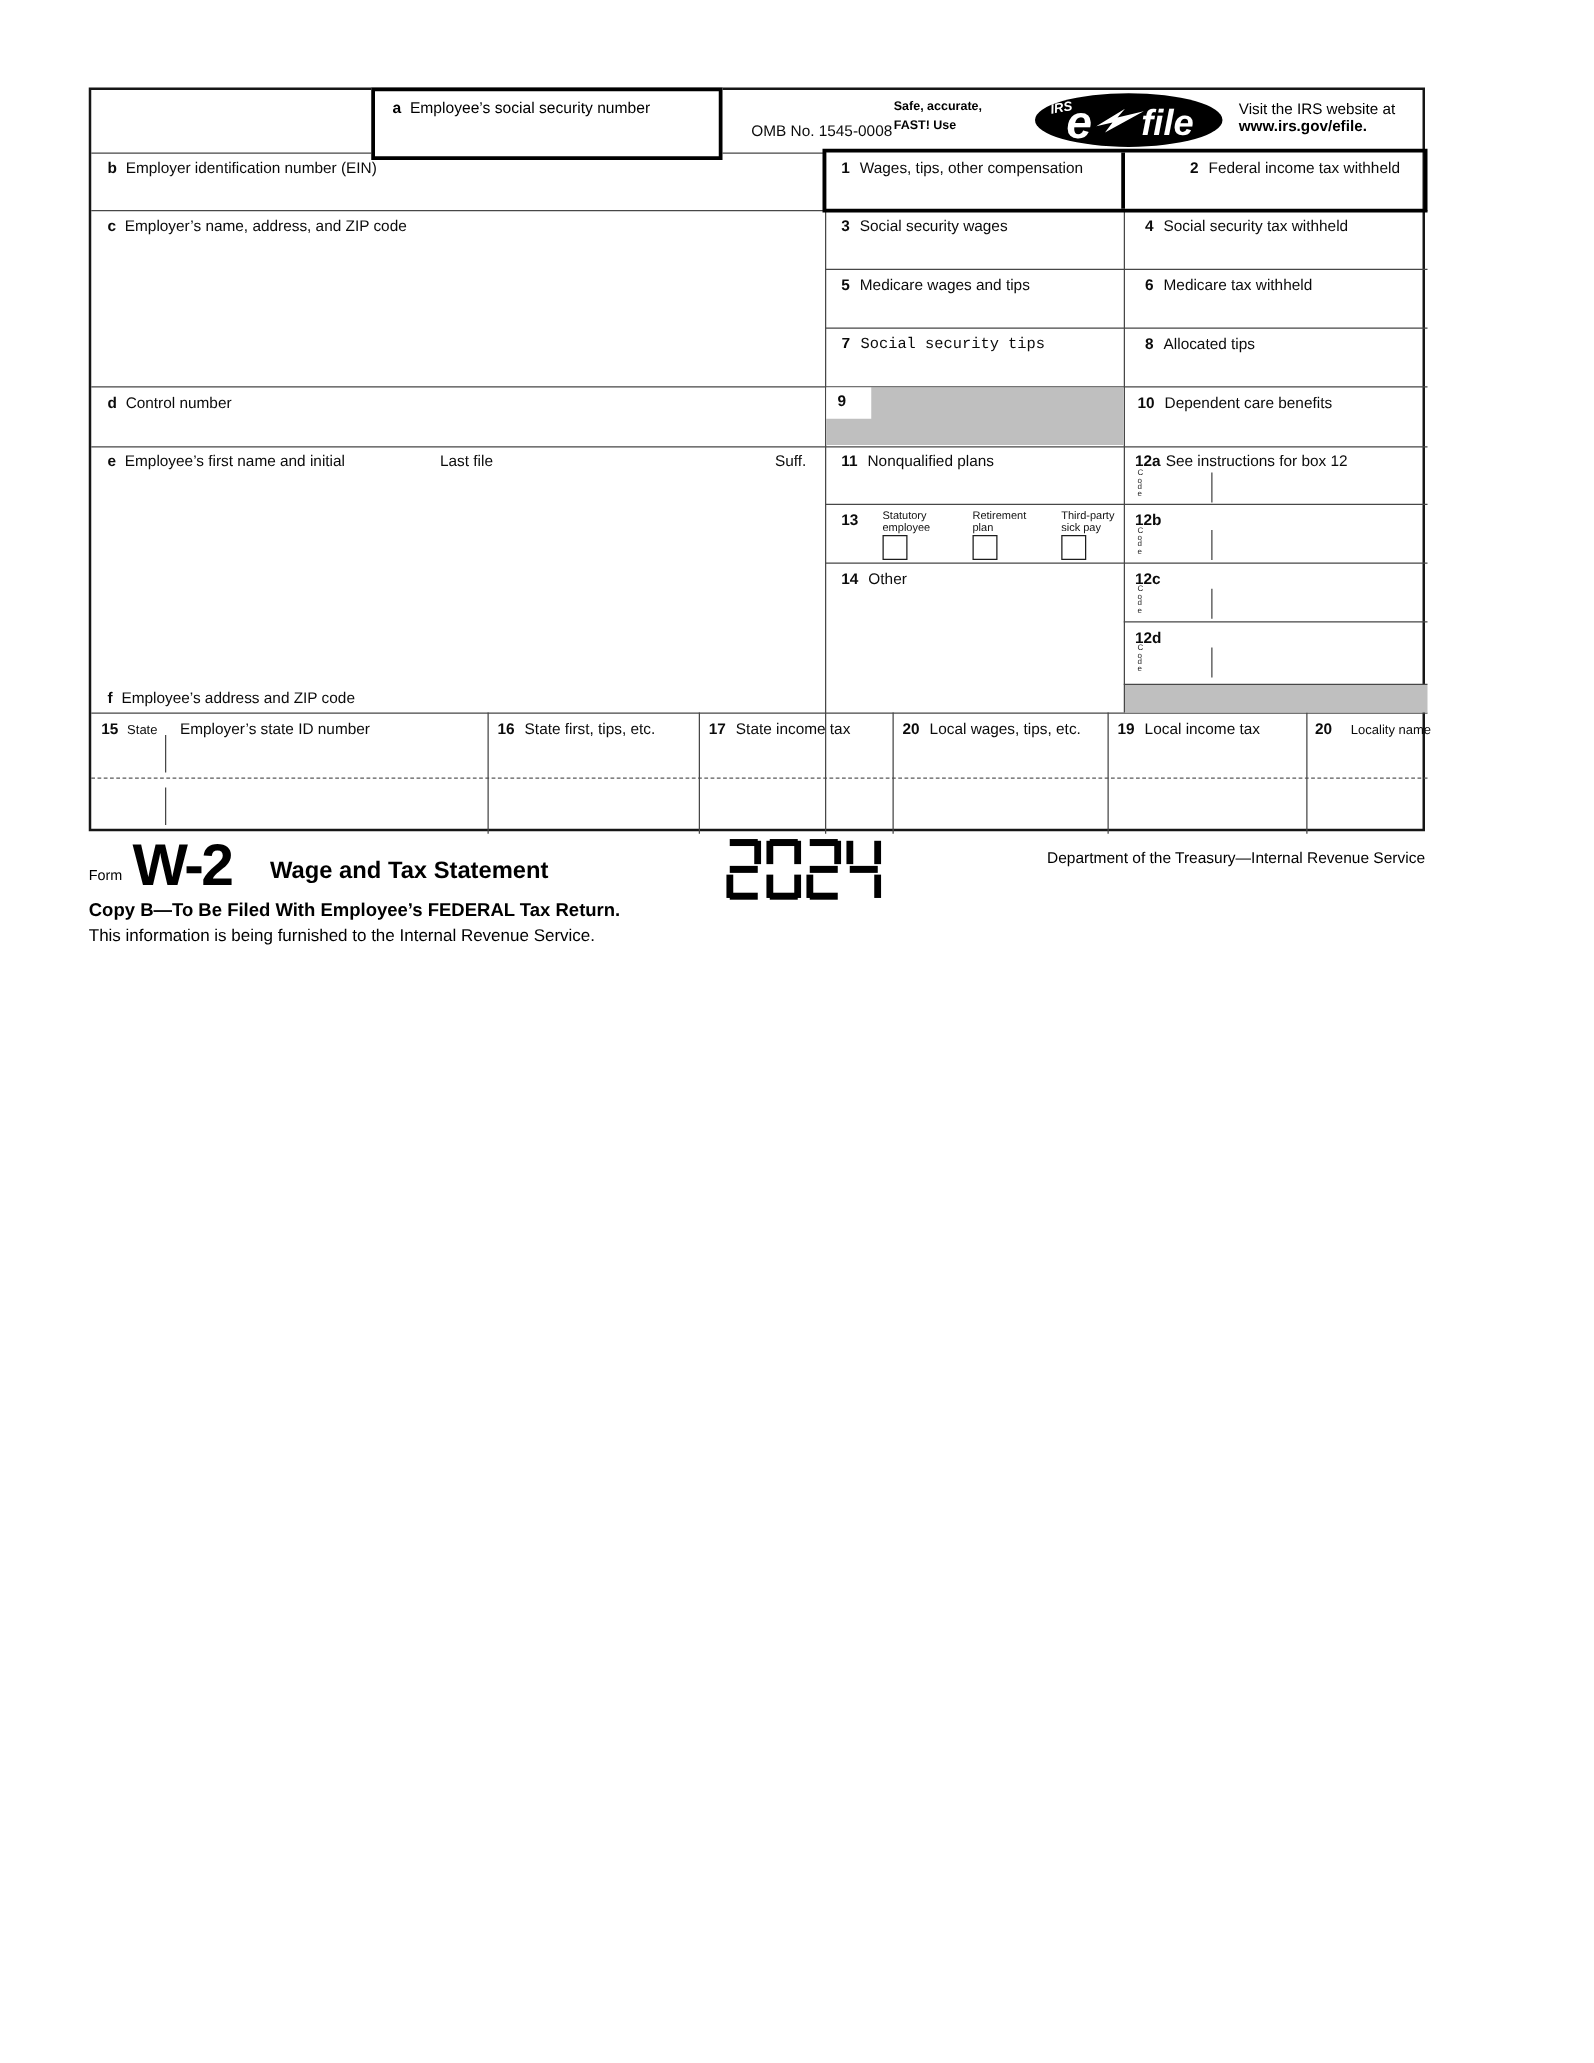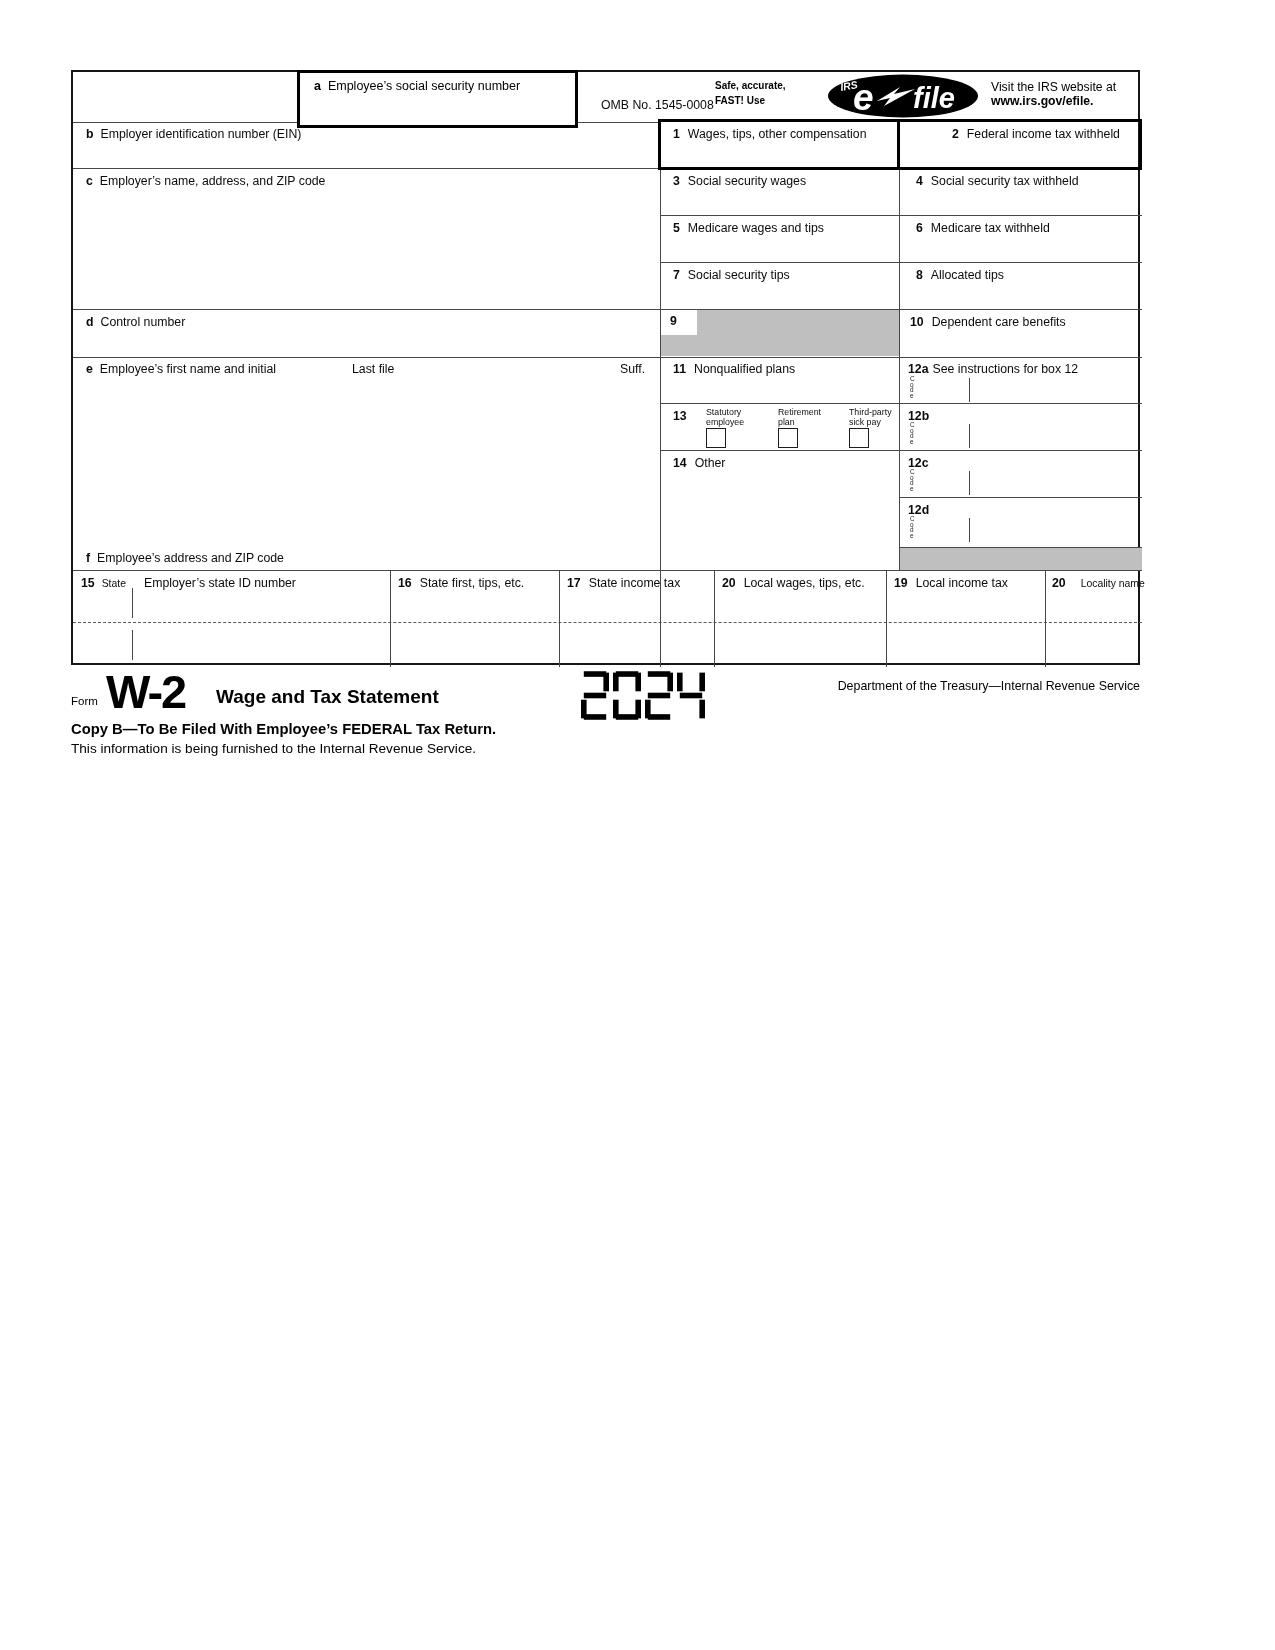--- a/index.html
+++ b/index.html
@@ -105,21 +105,21 @@
     <span class="lbl" style="left:279px;top:290px;">Last file</span>
     <span class="lbl" style="left:547px;top:290px;">Suff.</span>
     <span class="lbl" style="left:13px;top:479px;"><b>f</b><span>Employee’s address and ZIP code</span></span>
 
     <span class="lbl" style="left:600px;top:55px;"><span class="num">1</span><span>Wages, tips, other compensation</span></span>
     <span class="lbl" style="left:843px;top:55px;margin-left:36px;"><span class="num">2</span><span>Federal income tax withheld</span></span>
     <span class="lbl" style="left:600px;top:102px;"><span class="num">3</span><span>Social security wages</span></span>
     <span class="lbl" style="left:843px;top:102px;"><span class="num">4</span><span>Social security tax withheld</span></span>
     <span class="lbl" style="left:600px;top:149px;"><span class="num">5</span><span>Medicare wages and tips</span></span>
     <span class="lbl" style="left:843px;top:149px;"><span class="num">6</span><span>Medicare tax withheld</span></span>
-    <span class="lbl" style="left:600px;top:196px;"><span class="num">7</span><span>Social security tips</span></span>
+    <span class="lbl" style="left:600px;top:196px;font-family:Liberation Mono, monospace;"><span class="num">7</span><span>Social security tips</span></span>
     <span class="lbl" style="left:843px;top:196px;"><span class="num">8</span><span>Allocated tips</span></span>
     <span class="lbl" style="left:837px;top:243px;"><span class="num">10</span><span>Dependent care benefits</span></span>
     <span class="lbl" style="left:600px;top:290px;"><span class="num">11</span><span>Nonqualified plans</span></span>
     <span class="lbl" style="left:835px;top:290px;"><span class="num" style="margin-right:4px;">12a</span><span>See instructions for box 12</span></span>
     <span class="lbl" style="left:835px;top:337px;"><span class="num">12b</span></span>
     <span class="lbl" style="left:835px;top:384px;"><span class="num">12c</span></span>
     <span class="lbl" style="left:835px;top:431px;"><span class="num">12d</span></span>
     <span class="code" style="left:837px;top:304px;">Code</span>
     <span class="code" style="left:837px;top:350px;">Code</span>
     <span class="code" style="left:837px;top:397px;">Code</span>

